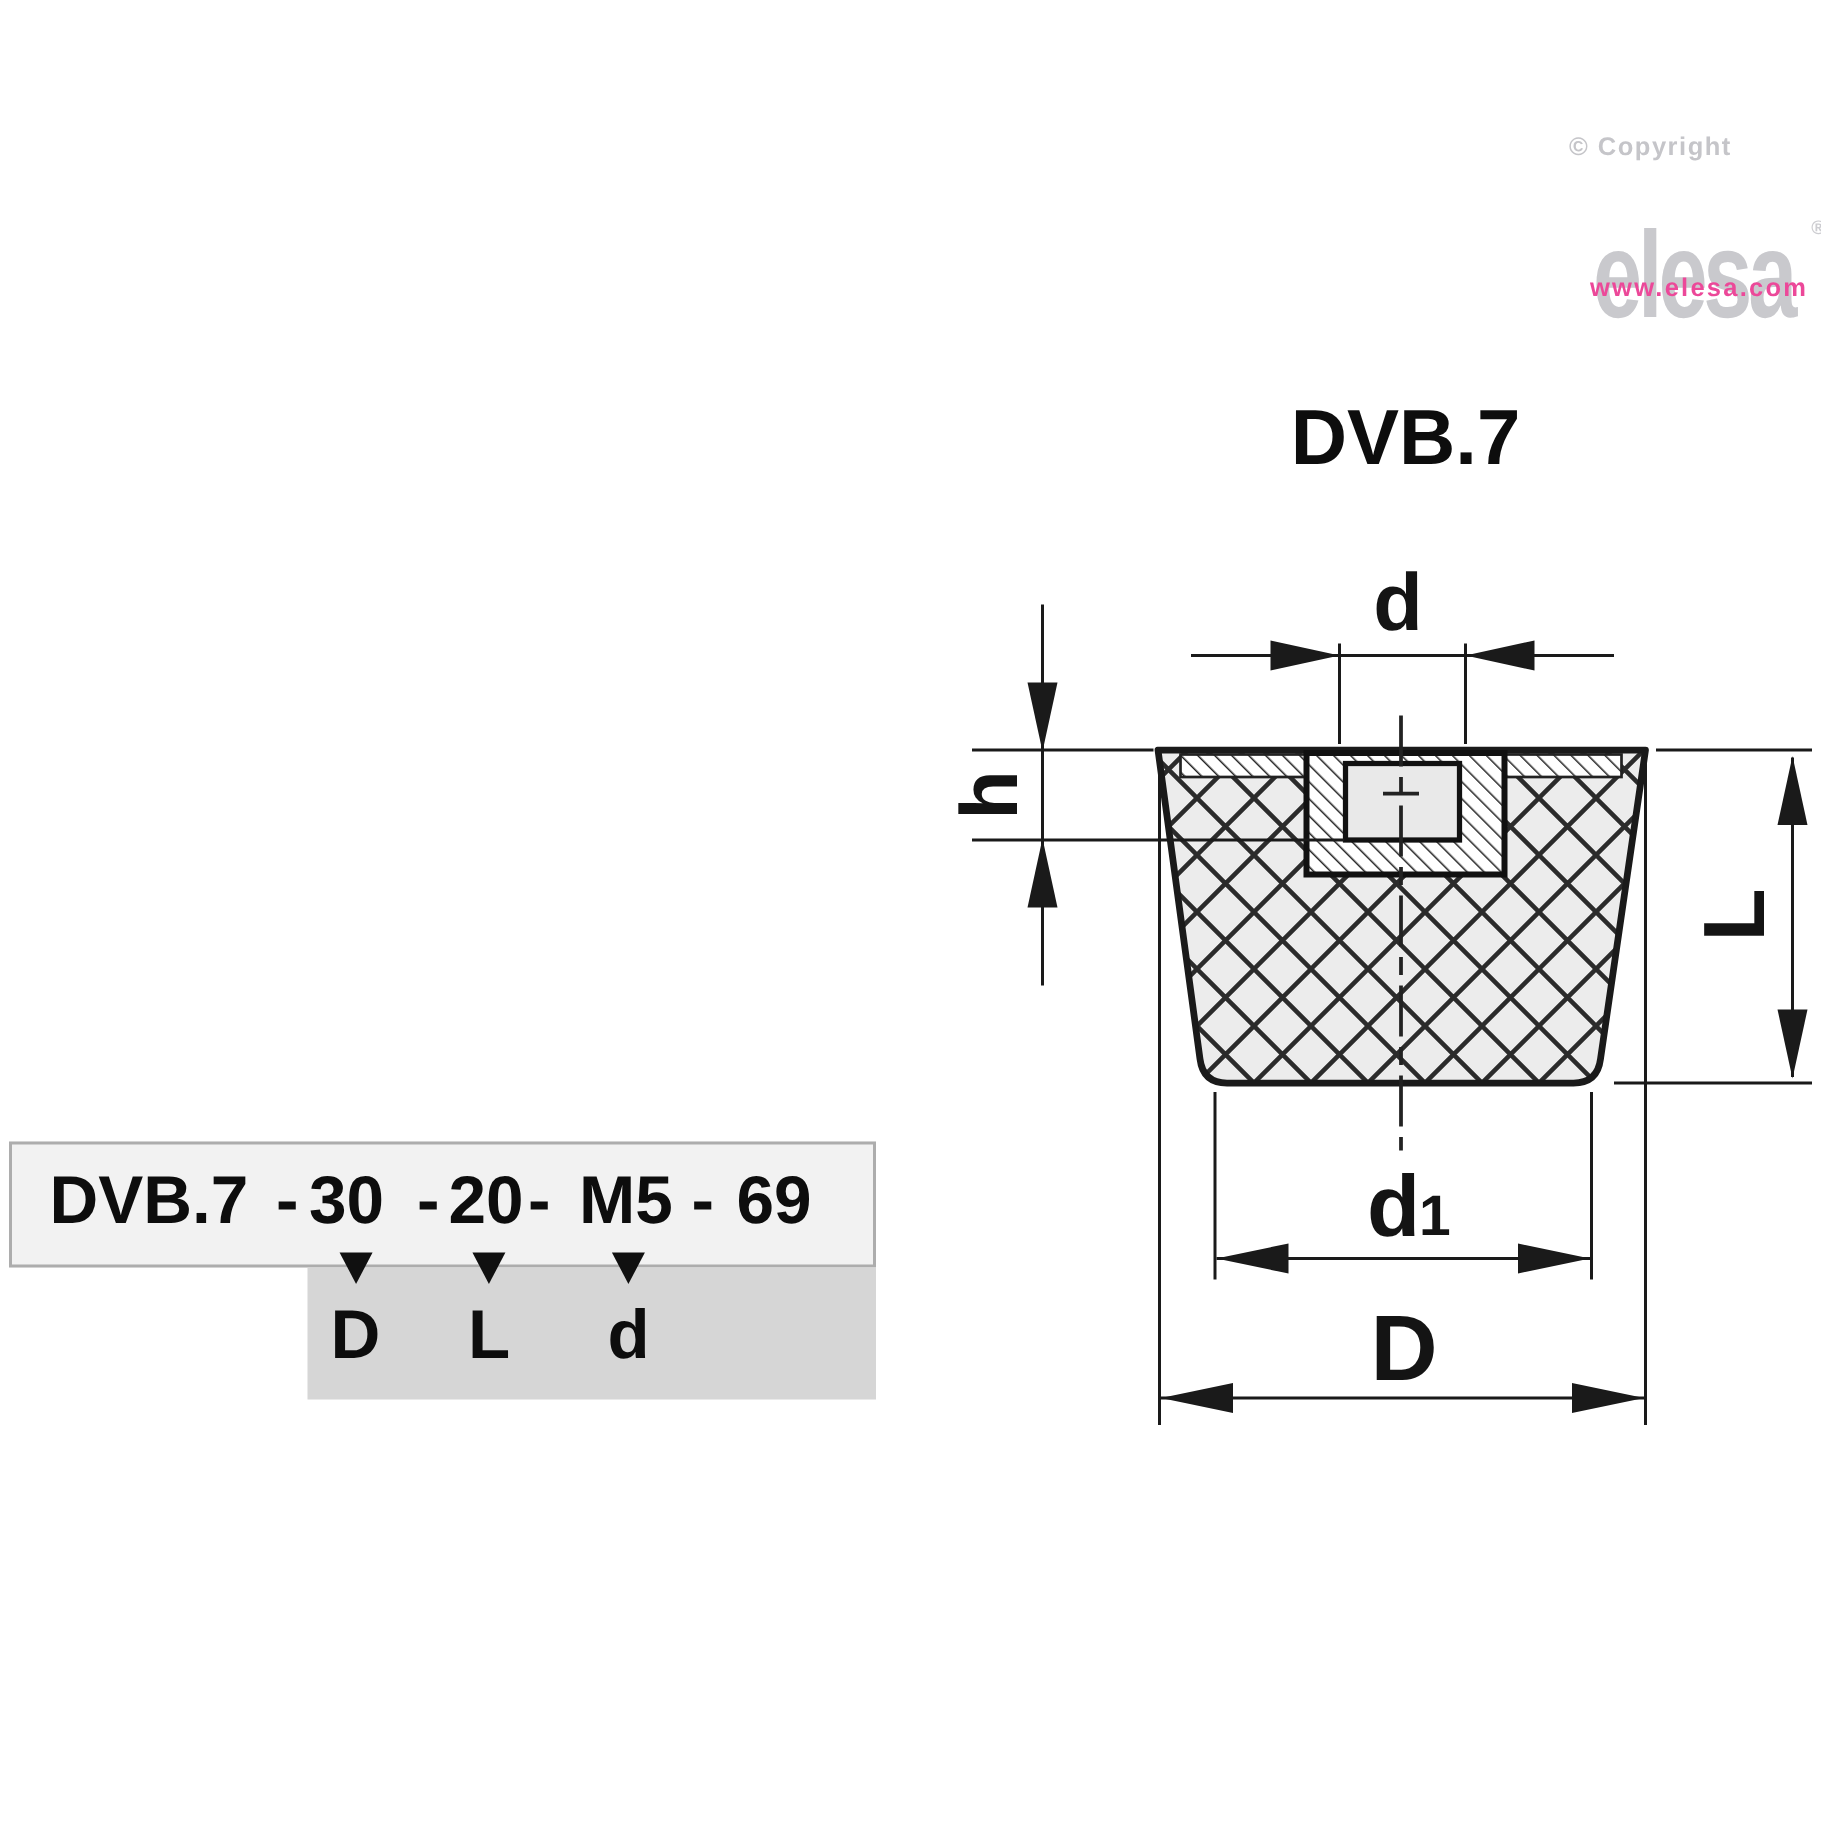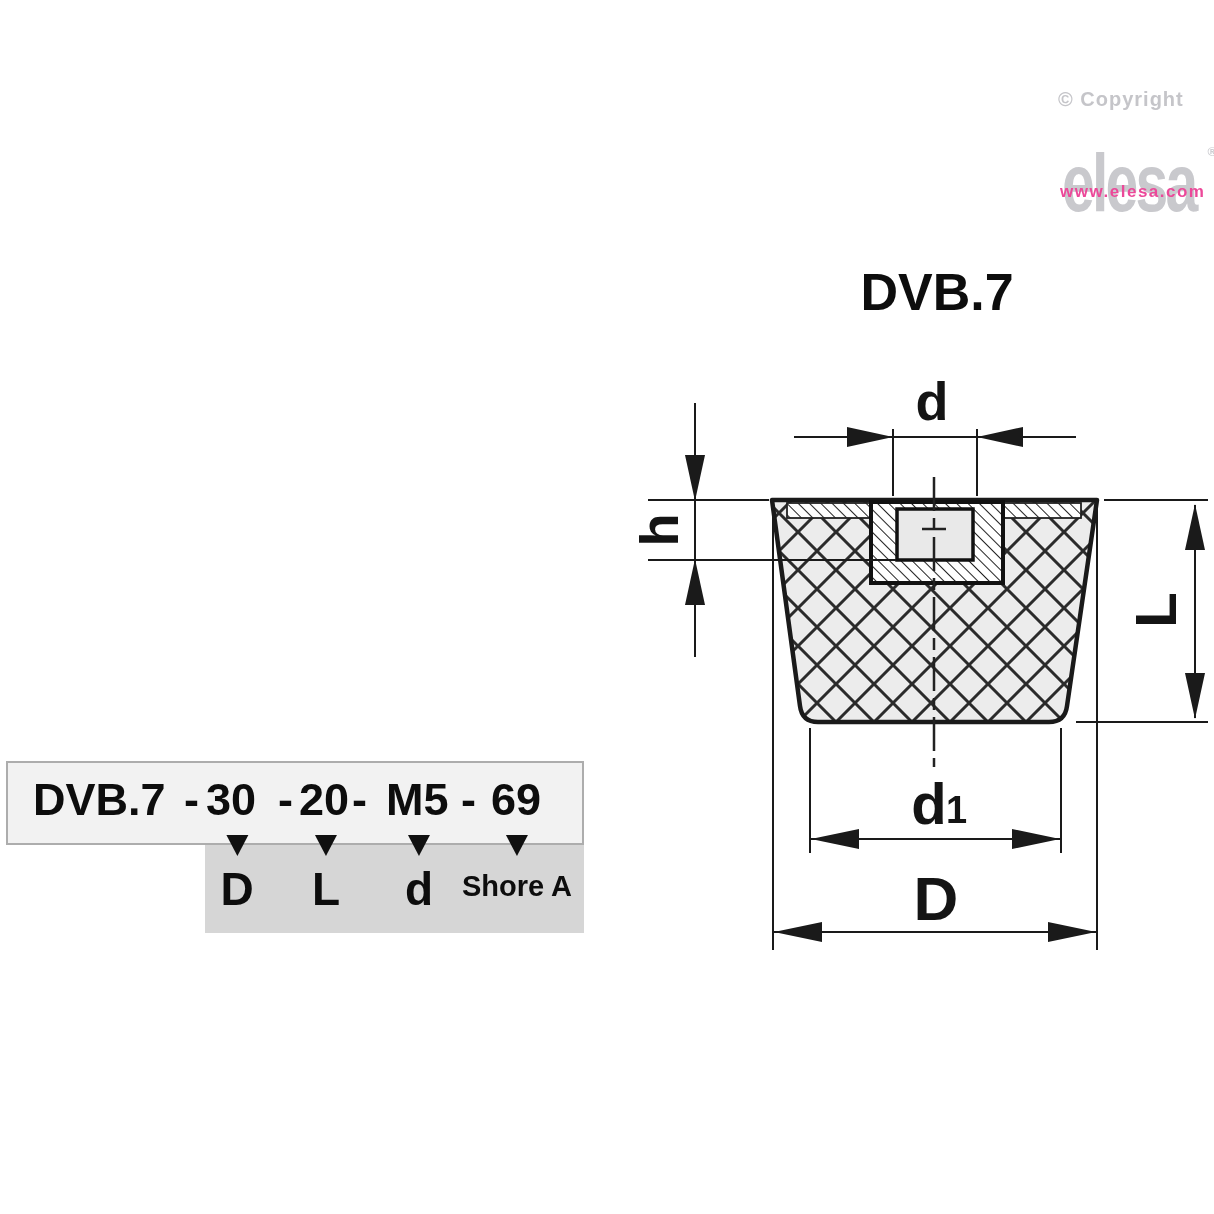--- a/index.html
+++ b/index.html
@@ -9,22 +9,22 @@
     width: 1214px;
     height: 1214px;
     background: #ffffff;
     overflow: hidden;
     font-family: "Liberation Sans", sans-serif;
   }
 
   
   .brand { position: absolute; left: 1040px; top: 88px; width: 170px; color: #c7c7cb; }
   .brand-copyright {
-    position: absolute; left: 18px; top: 0;
-    font-size: 20px; font-weight: bold; letter-spacing: 1px; color: #c5c5c9;
+    position: absolute; left: 6px; top: 0;
+    font-size: 17px; font-weight: bold; letter-spacing: 1px; color: #c5c5c9;
     white-space: nowrap;
   }
   .brand-logo-row { position: absolute; left: 22px; top: 22px; white-space: nowrap; margin-top: 32px; }
   .brand-logo {
     display: inline-block;
     font-size: 64px; font-weight: bold; letter-spacing: -3px; color: #c9c9cd;
     transform: scale(0.92, 1.28); transform-origin: left top;
     line-height: 1;
   }
   .brand-reg {
@@ -191,18 +191,14 @@
     <span class="part-label">D</span>
   </div>
   <div class="part-col" style="left:326px">
     <div class="tri-down"></div>
     <span class="part-label">L</span>
   </div>
   <div class="part-col" style="left:419px">
     <div class="tri-down"></div>
     <span class="part-label">d</span>
   </div>
-  <div class="part-col" style="left:517px">
-    <div class="tri-down"></div>
-    <span class="part-label small">Shore A</span>
-  </div>
 
 </div>
 
 </body></html>

